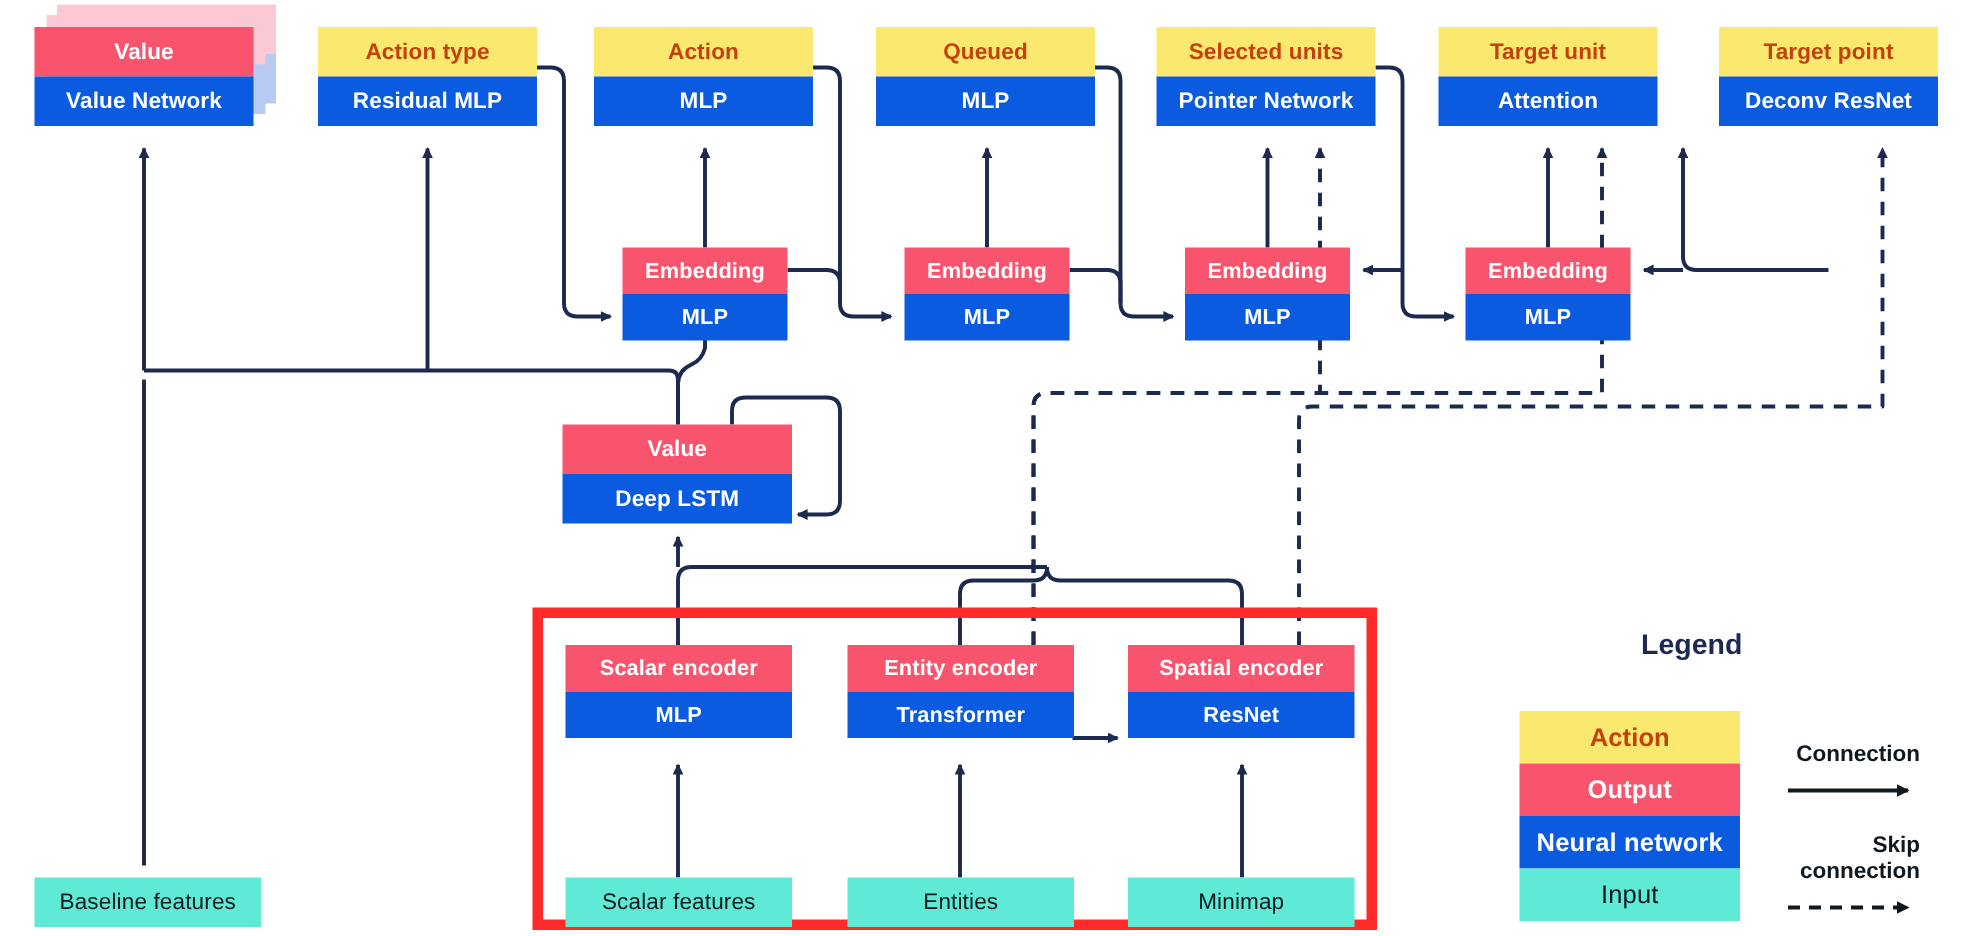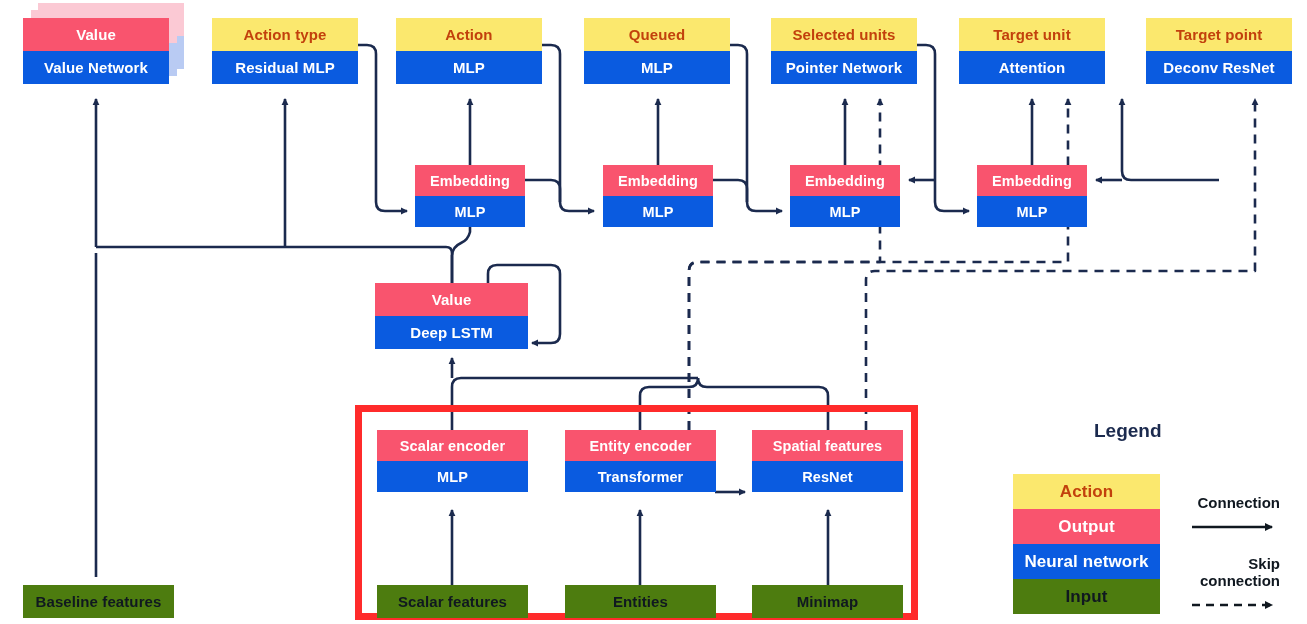--- a/index.html
+++ b/index.html
@@ -18,21 +18,21 @@
   .node{position:absolute;box-sizing:border-box;}
   .band{
     display:flex;align-items:center;justify-content:center;
     box-sizing:border-box;width:100%;
     font-size:15px;font-weight:700;letter-spacing:.1px;
     white-space:nowrap;
   }
   .band.action{background:#FBE86E;color:#c2410c;height:33px;}
   .band.output{background:#F9546E;color:#ffffff;height:33px;font-weight:600;}
   .band.nn    {background:#0A5BE0;color:#ffffff;height:33px;font-weight:600;}
-  .band.input {background:#4d7c0f;color:#101820;height:33px;font-weight:700;}
+  .band.input {background:#5eead4;color:#101820;height:33px;font-weight:400;}
 
   
   .node.small .band{height:31px;font-size:14.5px;}
 
   
   .stack-shadow{position:absolute;box-sizing:border-box;}
   .stack-shadow .sh-top{background:#FBC9D4;height:33px;}
   .stack-shadow .sh-bot{background:#B9CBF3;height:33px;}
 
   
@@ -201,21 +201,21 @@
     <div class="band output">Scalar encoder</div>
     <div class="band nn">MLP</div>
   </div>
 
   <div class="node small" style="left:565px;top:430px;width:151px;">
     <div class="band output">Entity encoder</div>
     <div class="band nn">Transformer</div>
   </div>
 
   <div class="node small" style="left:752px;top:430px;width:151px;">
-    <div class="band output">Spatial features</div>
+    <div class="band output">Spatial encoder</div>
     <div class="band nn">ResNet</div>
   </div>
 
   <div class="node" style="left:23px;top:585px;width:151px;">
     <div class="band input">Baseline features</div>
   </div>
 
   <div class="node" style="left:377px;top:585px;width:151px;">
     <div class="band input">Scalar features</div>
   </div>

